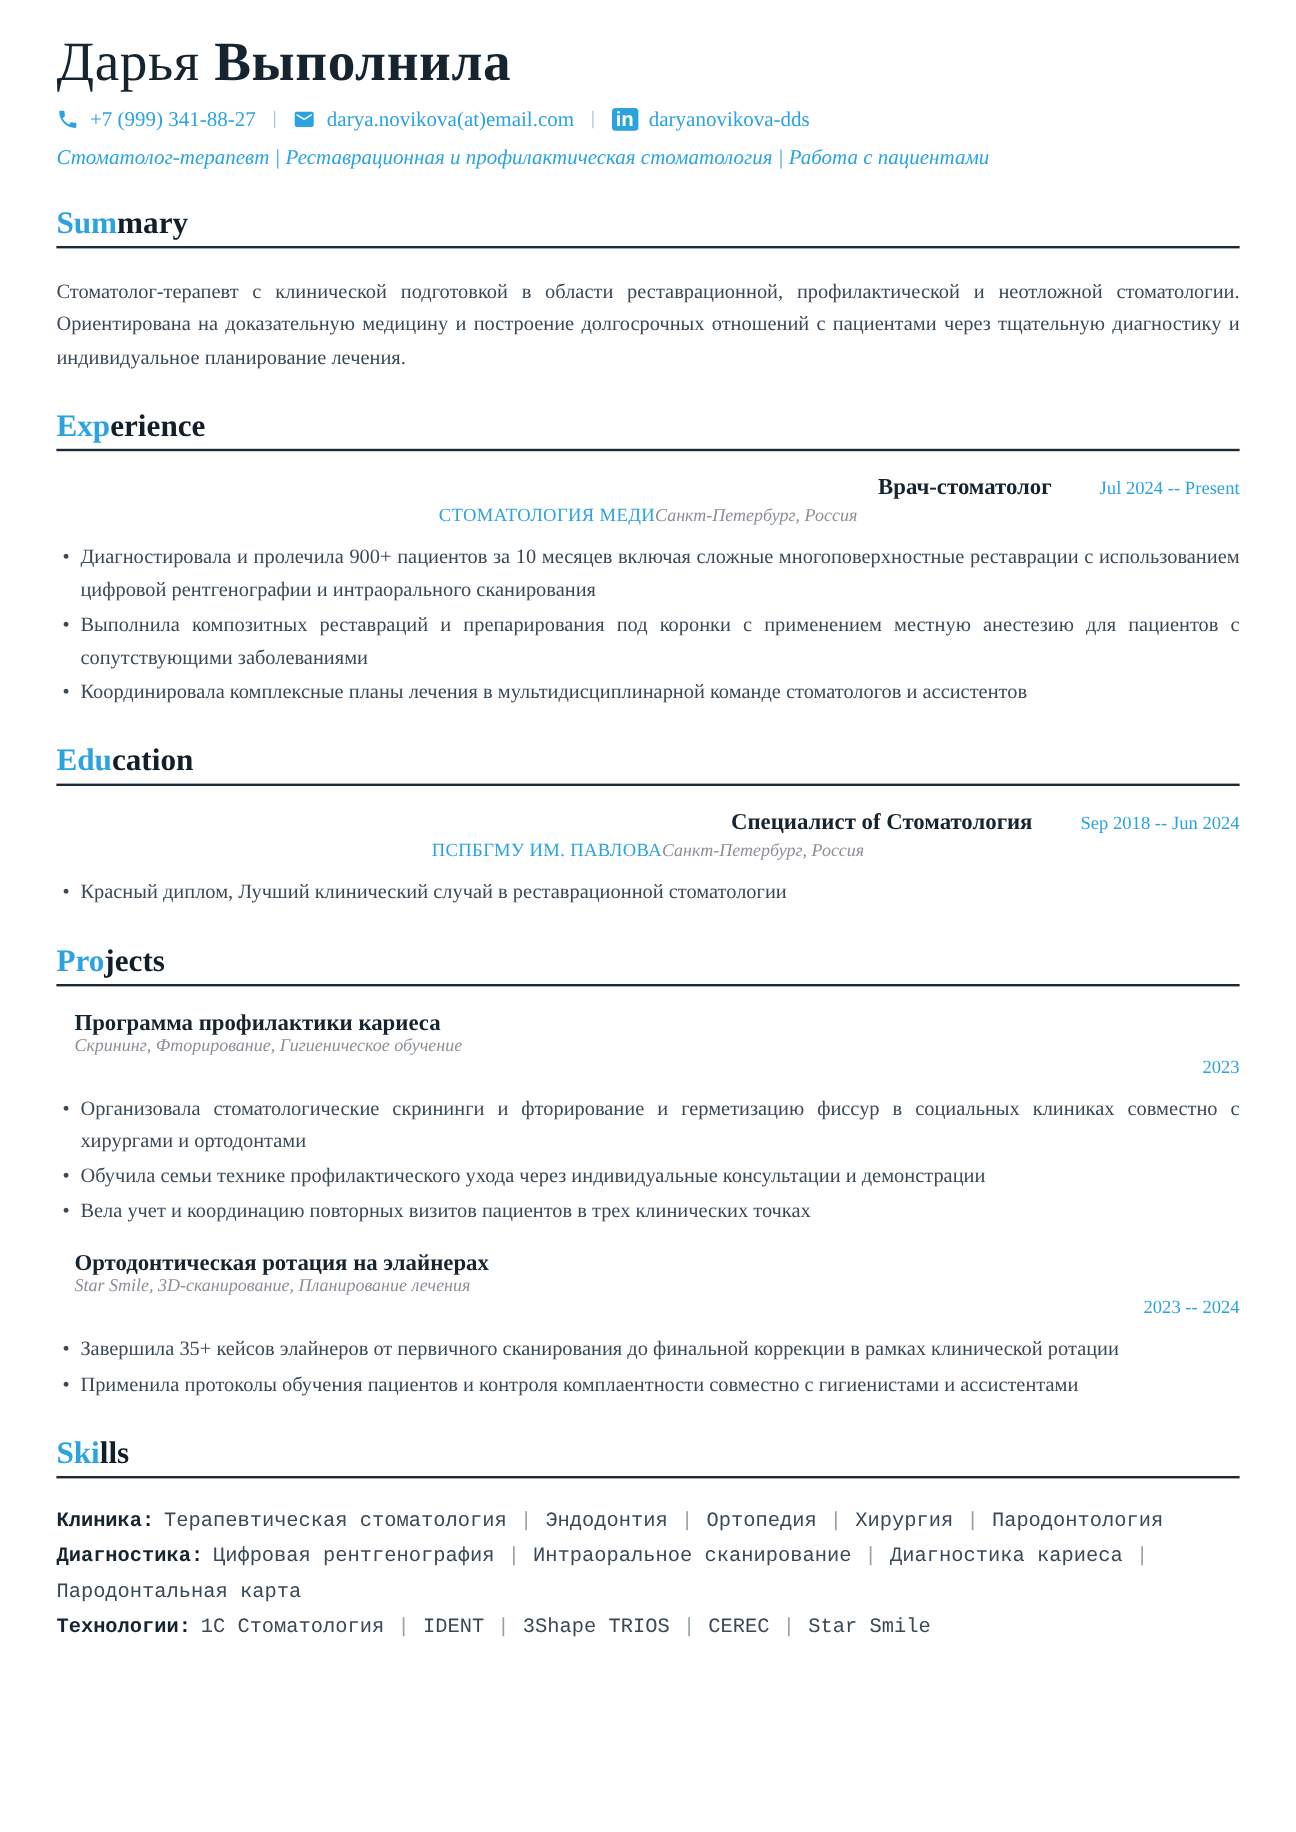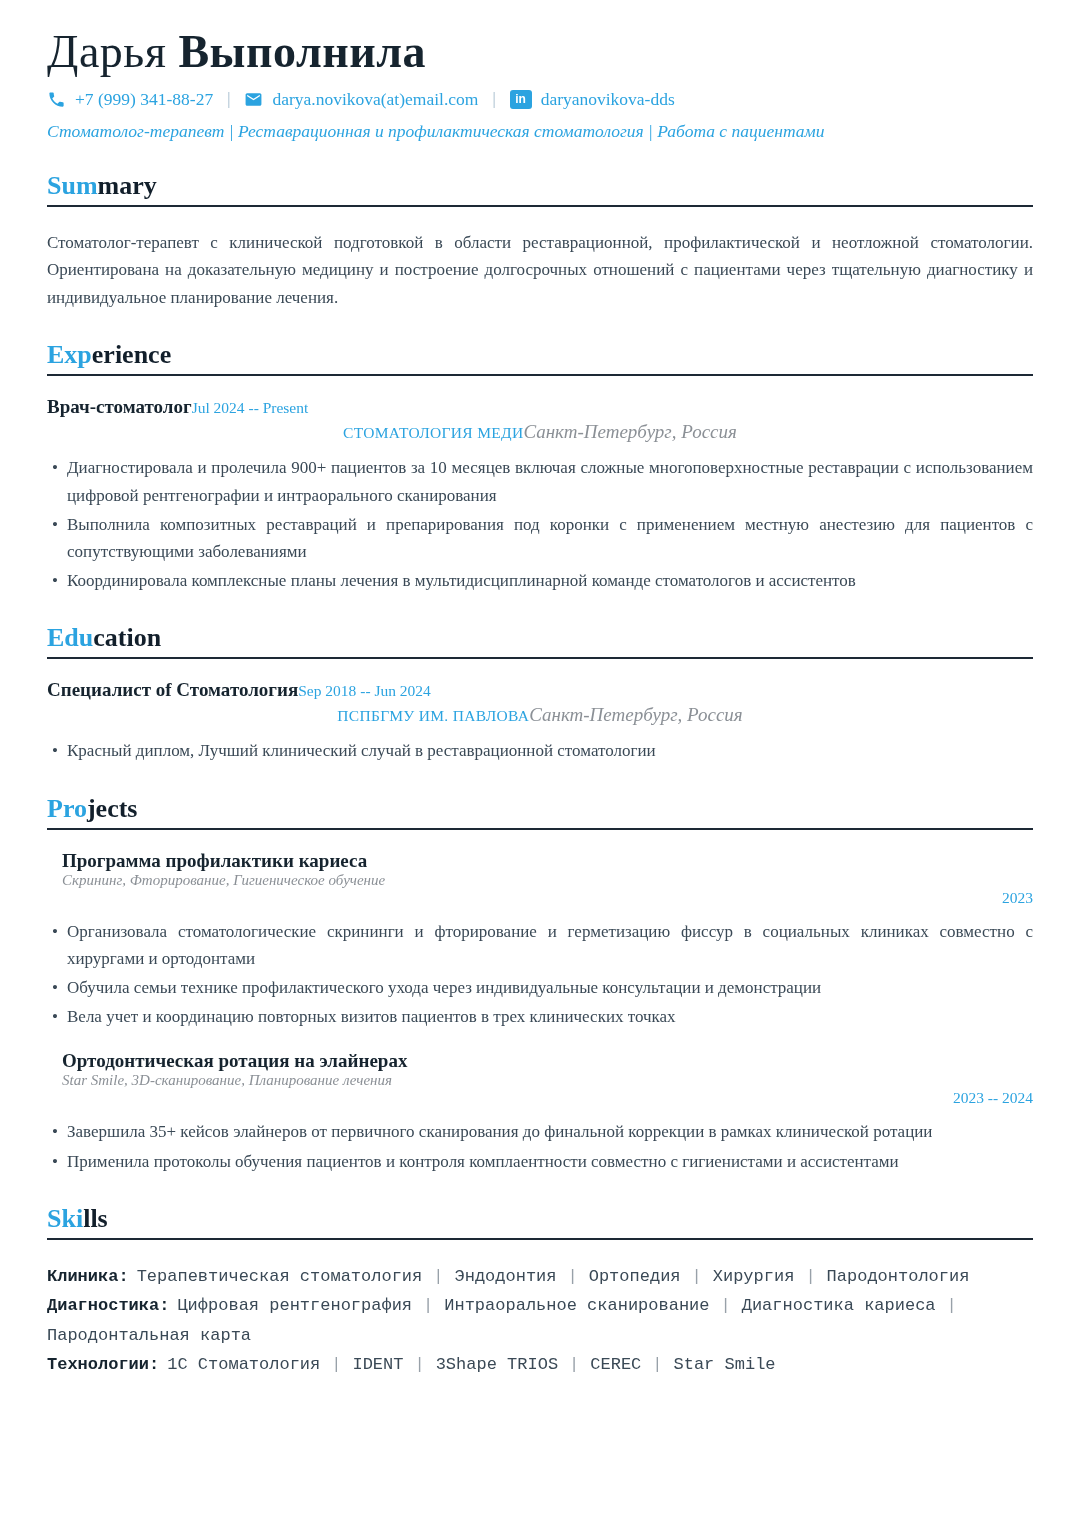--- a/index.html
+++ b/index.html
@@ -25,21 +25,21 @@
     font-size: 17.5px; color: #2ba3e0;
   }
   .contact .c-item { display: flex; align-items: center; gap: 9px; }
   .contact .sep { color: #9db7c9; padding: 0 14px; font-size: 16px; }
   .icon-svg { width: 19px; height: 19px; display: block; }
   .li-badge {
     display: inline-flex; align-items: center; justify-content: center;
     width: 22px; height: 19px; border-radius: 3px;
     background: #2ba3e0; color: #ffffff;
     font-family: "Liberation Sans", sans-serif;
-    font-size: 12px; font-weight: 700; line-height: 1;
+    font-size: 17px; font-weight: 700; line-height: 1;
   }
   .tagline {
     margin-top: 11px; font-style: italic;
     font-size: 17.5px; color: #2ba3e0;
   }
 
   
   section { margin-top: 29px; }
   h2.sec-title {
     margin: 0; font-size: 26px; font-weight: 700; color: #121f2b;
@@ -47,26 +47,26 @@
   }
   h2.sec-title .accent { color: #2ba3e0; }
 
   .summary-text {
     margin-top: 22px; font-size: 17px; line-height: 1.62;
     text-align: justify; color: #3a4956;
   }
 
   
   .entry { margin-top: 20px; }
-  .entry-head { display: flex; justify-content: flex-start; align-items: baseline; }
+  .entry-head { display: flex; justify-content: flex-end; align-items: baseline; gap: 40px; }
   .role { font-size: 19px; font-weight: 700; color: #16242f; }
   .dates { font-size: 15.5px; color: #2ba3e0; white-space: nowrap; }
   .entry-sub { display: flex; justify-content: center; align-items: baseline; margin-top: 3px; }
   .company { font-size: 15.5px; color: #2ba3e0; letter-spacing: .3px; }
-  .location { font-size: 19px; font-style: italic; color: #8b9096; }
+  .location { font-size: 15px; font-style: italic; color: #8b9096; }
 
   ul.bullets { margin: 11px 0 0 0; padding: 0 0 0 20px; list-style: none; }
   ul.bullets li {
     position: relative; font-size: 17px; line-height: 1.6;
     color: #3a4956; text-align: justify; margin-top: 2px;
   }
   ul.bullets li::before {
     content: "\2022"; position: absolute; left: -15px; color: #3a4956;
   }
 

